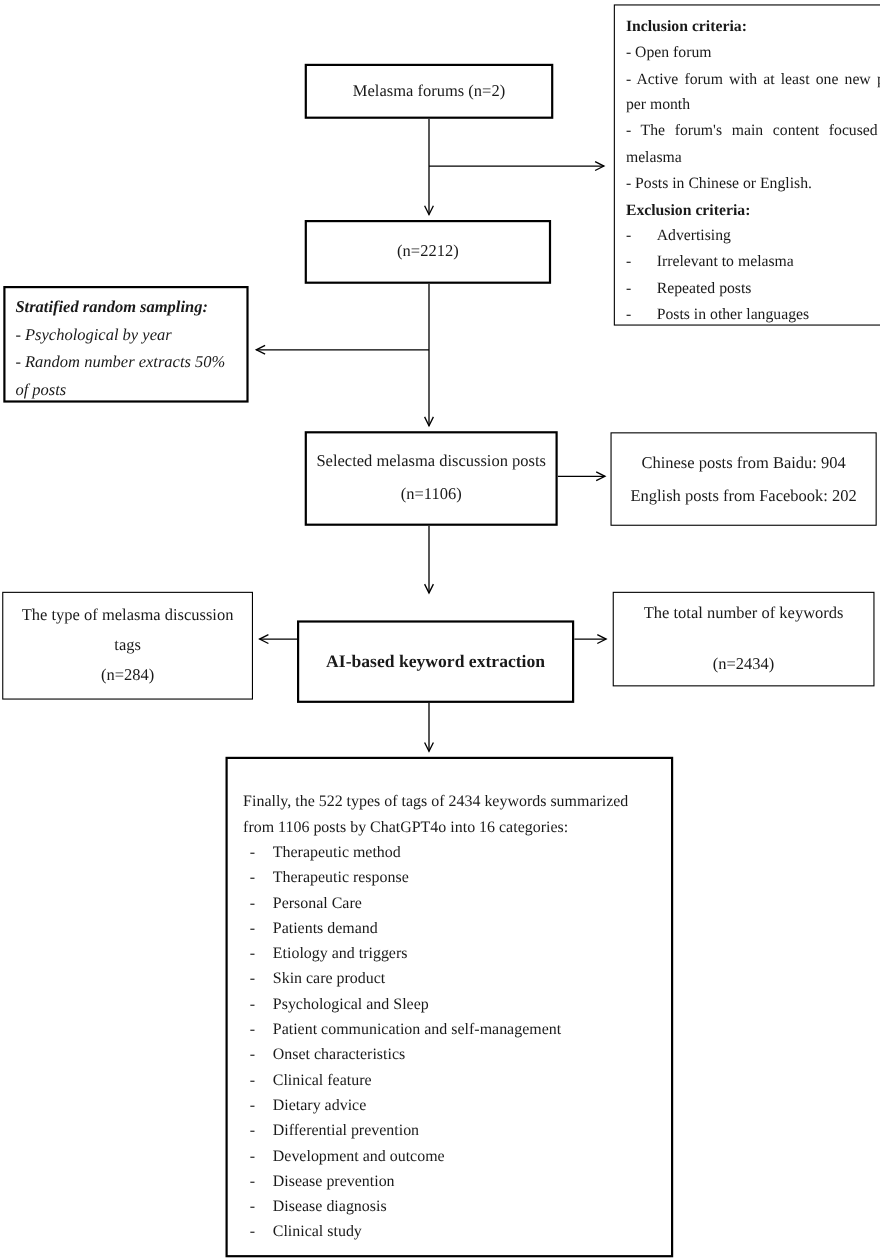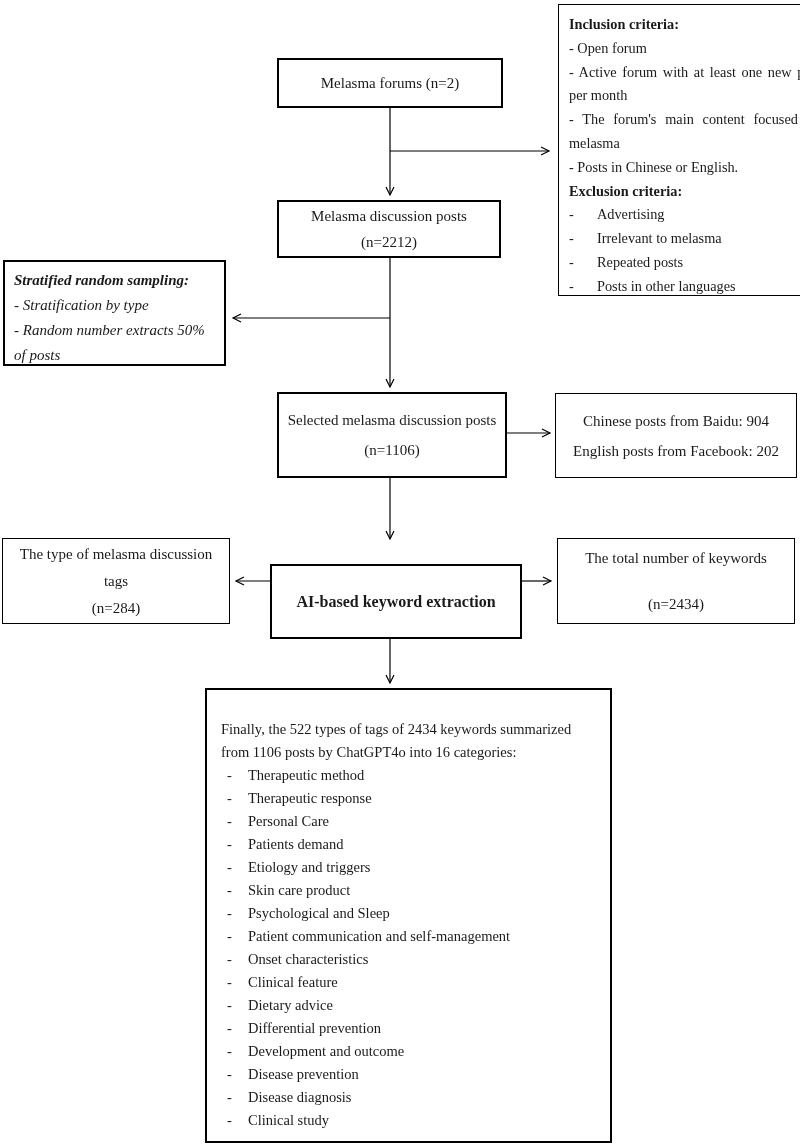--- a/index.html
+++ b/index.html
@@ -94,45 +94,44 @@
         </div>
 
         <div class="li">
           <span class="dash">-</span>
           <span>Posts in other languages</span>
         </div>
       </div>
   </div>
 
   <div class="box center fs15 lh26" style="left:277px;top:200px;width:224px;height:58px;">
-    <div>Melasma discussion posts</div>
     <div>(n=2212)</div>
   </div>
 
   <div class="box sampling" style="left:3px;top:260px;width:223px;height:106px;">
     <div class="b">Stratified random sampling:</div>
     <div>
 
-        <div>- Stratification by type</div>
+        <div>- Psychological by year</div>
 
         <div>- Random number extracts 50% of posts</div>
       </div>
   </div>
 
   <div class="box center fs15 lh30" style="left:277px;top:392px;width:230px;height:86px;">
     <div>Selected melasma discussion posts</div>
     <div>(n=1106)</div>
   </div>
 
   <div class="box thin center fs15 lh30" style="left:555px;top:393px;width:242px;height:85px;">
     <div>Chinese posts from Baidu: 904</div>
     <div>English posts from Facebook: 202</div>
   </div>
 
-  <div class="box thin center fs15 lh27" style="left:2px;top:538px;width:228px;height:86px;">
+  <div class="box thin center fs15 lh27" style="left:2px;top:538px;width:228px;height:98px;">
     <div>The type of melasma discussion</div>
     <div>tags</div>
     <div>(n=284)</div>
   </div>
 
   <div class="box center" style="left:270px;top:544px;width:252px;height:75px;font-size:16px;margin-top:20px;">
     <div class="b">AI-based keyword extraction</div>
   </div>
 
   <div class="box thin center fs15 lh30" style="left:557px;top:538px;width:238px;height:86px;gap:16px;">

